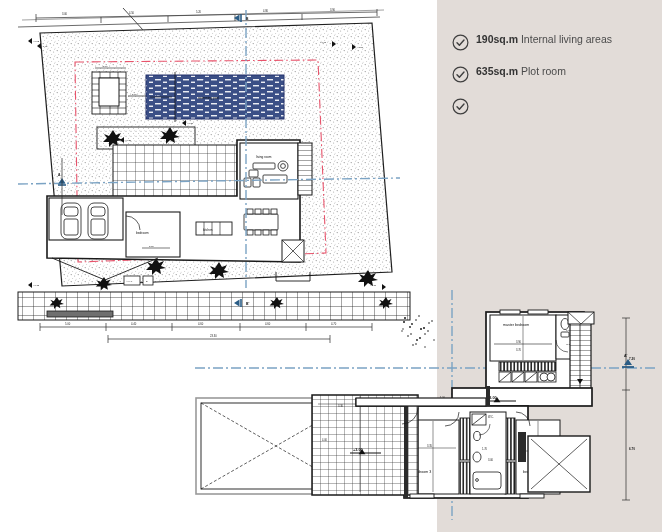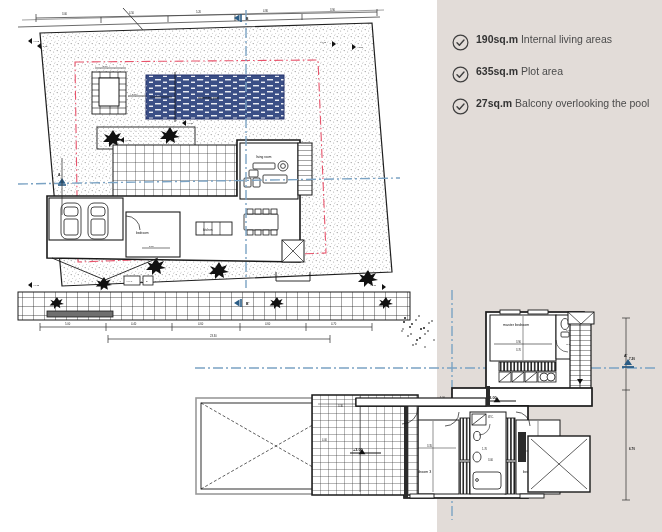--- a/index.html
+++ b/index.html
@@ -481,33 +481,29 @@
 
     <div class="feature-item">
       <span class="check-icon">
         <svg width="17" height="17" viewBox="0 0 17 17">
           <circle cx="8.5" cy="8.5" r="7.4" fill="none" stroke="#3f3f3f" stroke-width="1.2"></circle>
           <path d="M5 8.7 L7.4 11.2 L12 6" fill="none" stroke="#3f3f3f" stroke-width="1.4" stroke-linecap="round" stroke-linejoin="round"></path>
         </svg>
       </span>
       <span class="feature-text">
         <span class="amt">635sq.m</span>
-        <span>Plot area</span>
+        <span>Plot room</span>
       </span>
     </div>
 
     <div class="feature-item">
       <span class="check-icon">
         <svg width="17" height="17" viewBox="0 0 17 17">
           <circle cx="8.5" cy="8.5" r="7.4" fill="none" stroke="#3f3f3f" stroke-width="1.2"></circle>
           <path d="M5 8.7 L7.4 11.2 L12 6" fill="none" stroke="#3f3f3f" stroke-width="1.4" stroke-linecap="round" stroke-linejoin="round"></path>
         </svg>
       </span>
-      <span class="feature-text">
-        <span class="amt">27sq.m</span>
-        <span>Balcony overlooking the pool</span>
-      </span>
     </div>
 
 
   </div>
 
 </div>
 
 </body></html>

